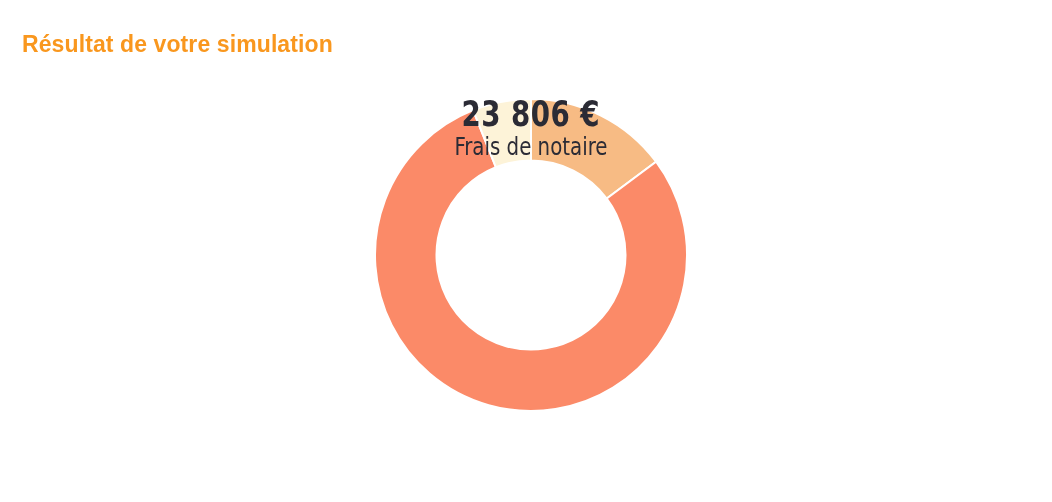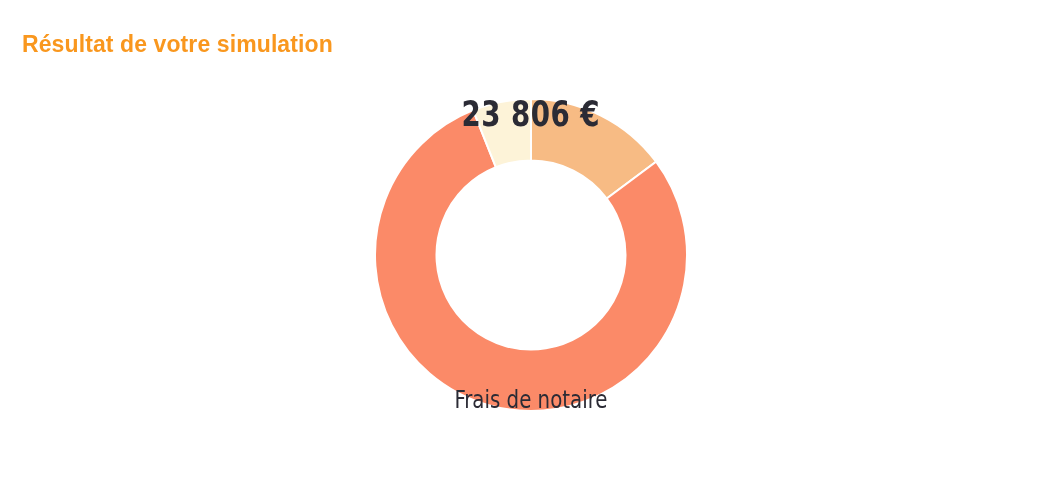--- a/index.html
+++ b/index.html
@@ -61,21 +61,21 @@
   
   #donut-center {
     position: absolute;
     left: 373px;
     top: 19px;
     width: 316px;
     height: 316px;
     display: flex;
     flex-direction: column;
     align-items: center;
-    justify-content: space-between;
+    justify-content: flex-start;
     pointer-events: none;
   }
 
   #center-amount {
     font-family: "DejaVu Sans Condensed", "Liberation Sans Narrow", "Liberation Sans", sans-serif;
     font-size: 35px;
     font-weight: 700;
     color: #2B2B35;
     line-height: 1.0;
     letter-spacing: 0.5px;

